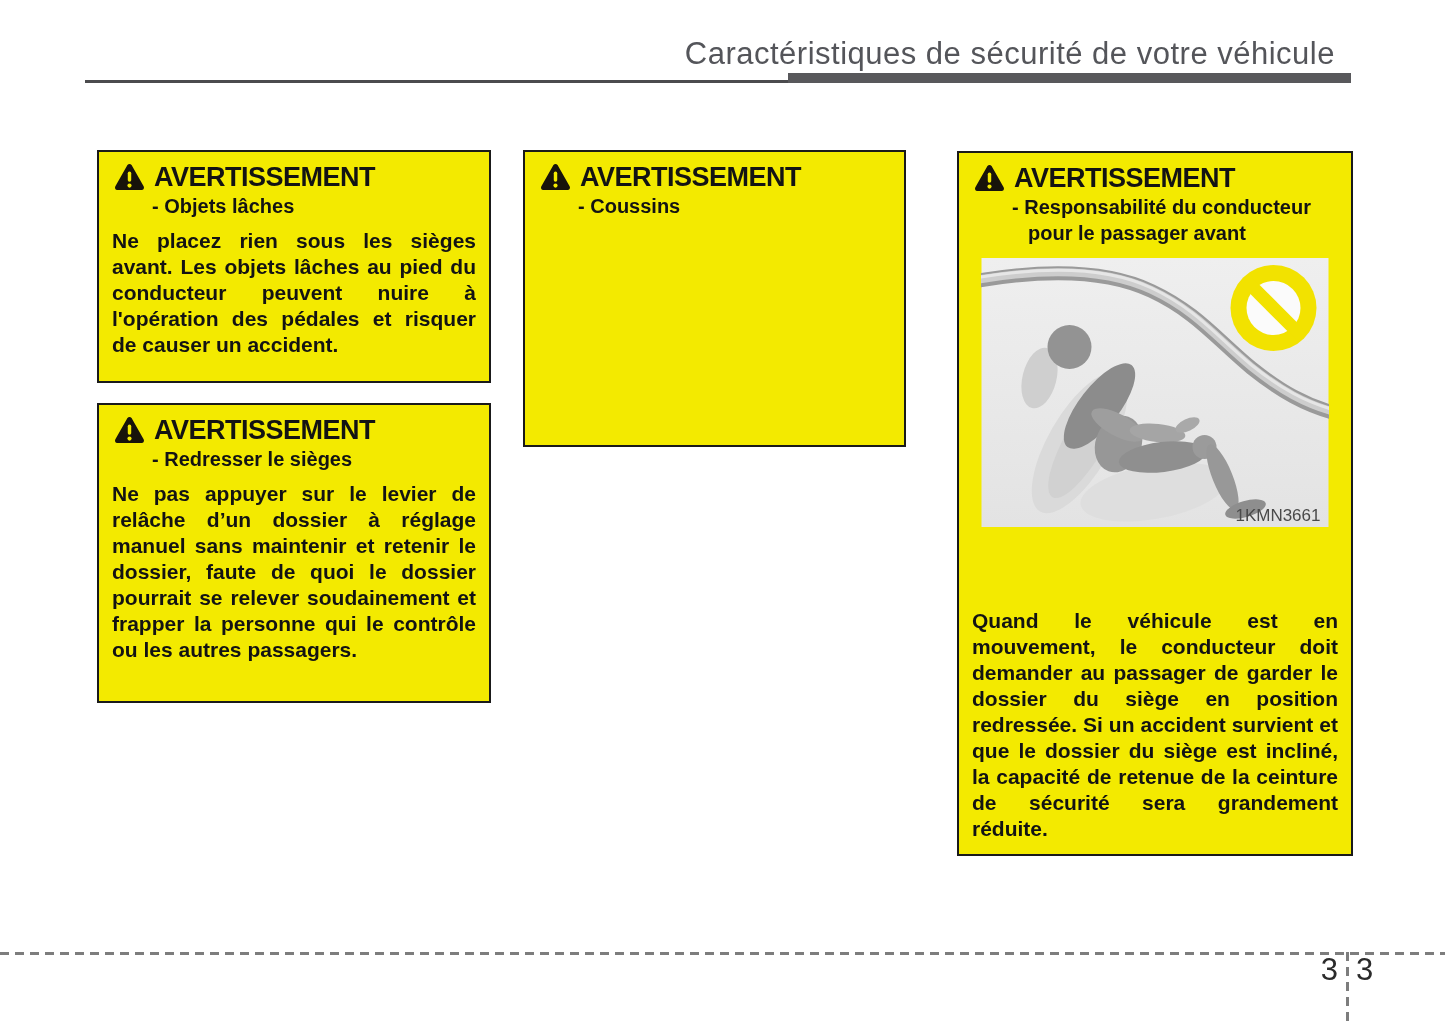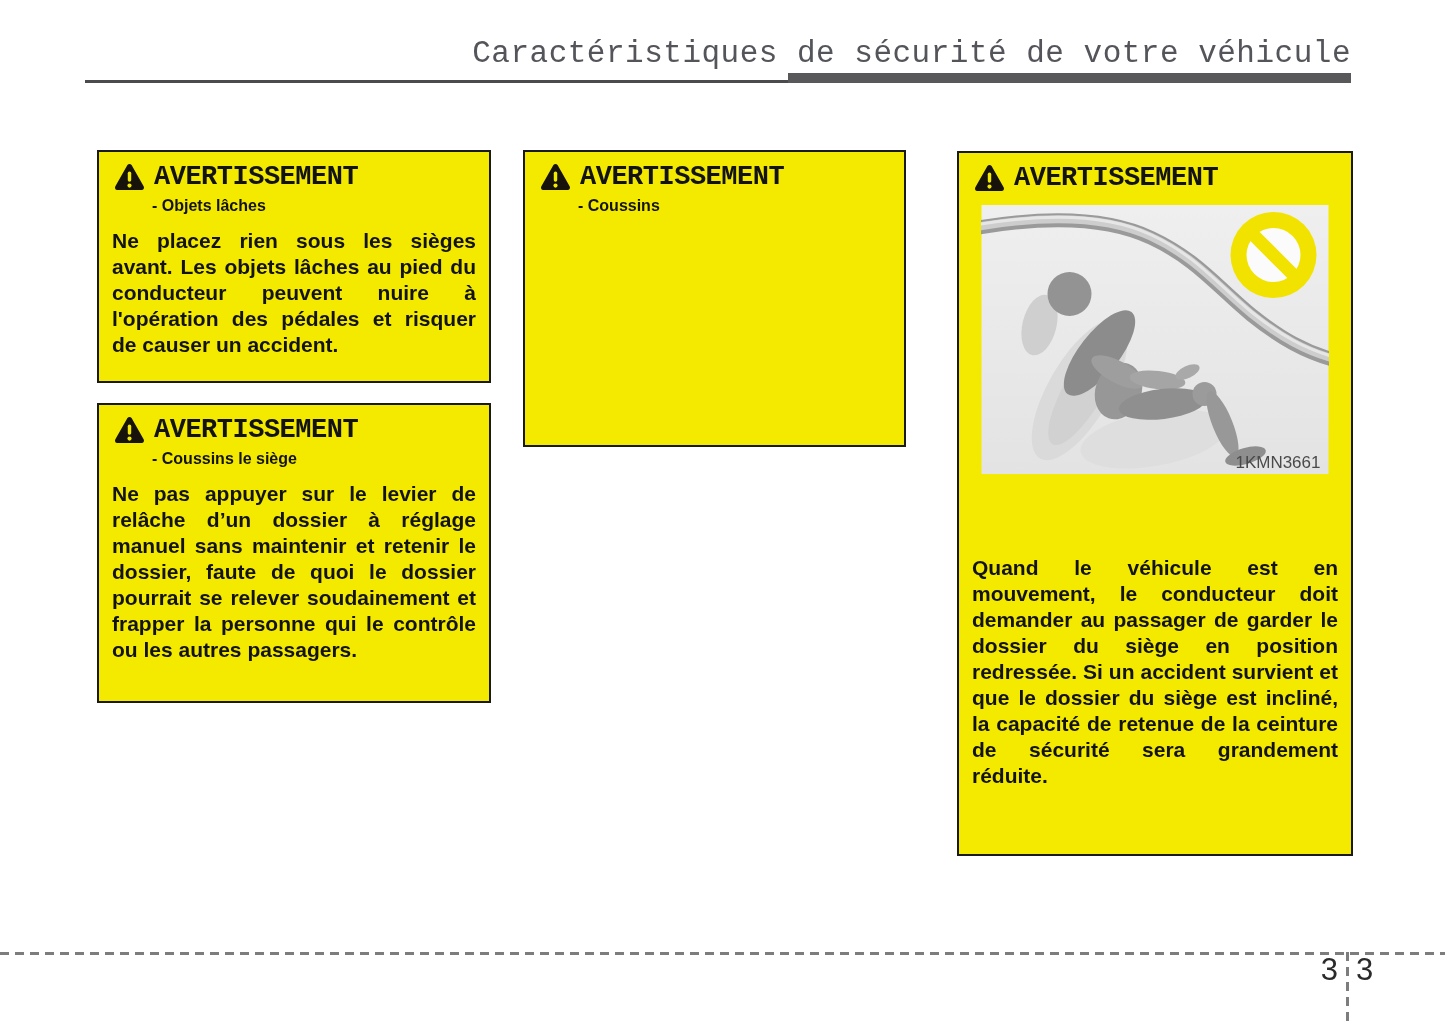--- a/index.html
+++ b/index.html
@@ -4,40 +4,40 @@
 <style>
   html,body{margin:0;padding:0;}
   body{
     width:1445px;height:1026px;background:#ffffff;position:relative;
     font-family:"Liberation Sans",sans-serif;overflow:hidden;
   }
   .page{position:absolute;inset:0;}
 
   
   .hdr-title{
-    position:absolute;top:36px;right:94px;
-    font-family:Liberation Mono, monospace;
+    position:absolute;top:36px;right:110px;
+    font-family:Liberation Sans, sans-serif;
     font-size:31px;color:#54555A;letter-spacing:0.5px;white-space:nowrap;
   }
   .hdr-rule-thin{position:absolute;left:85px;top:80px;width:705px;height:3px;background:#4B4B4E;}
   .hdr-rule-thick{position:absolute;left:788px;top:73px;width:563px;height:10px;background:#58585B;}
 
   
   .warnbox{
     position:absolute;box-sizing:border-box;
     background:#F3EA00;border:2px solid #1A1A1A;
     padding:10px 13px 8px 13px;color:#101010;overflow:hidden;
   }
   .warnhead{display:flex;align-items:center;gap:9px;margin-left:2px;}
   .warnhead svg{flex:0 0 auto;display:block;}
   .warntitle{
-    font-size:27px;font-weight:bold;letter-spacing:-0.5px;line-height:30px;color:#131313;font-family:Liberation Mono, monospace;
+    font-size:27px;font-weight:bold;letter-spacing:-0.5px;line-height:30px;color:#131313;
   }
   .warnsub{
-    font-size:16px;font-weight:bold;line-height:26px;color:#131313;
+    font-size:20px;font-weight:bold;line-height:26px;color:#131313;
     padding-left:56px;text-indent:-16px;margin-top:1px;
   }
   .warnbody{
     font-size:21px;font-weight:bold;line-height:26px;color:#131313;
     text-align:justify;margin-top:9px;
   }
   #box1{left:97px;top:150px;width:394px;height:233px;}
   #box2{left:97px;top:403px;width:394px;height:300px;}
   #box3{left:523px;top:150px;width:383px;height:297px;}
   #box4{left:957px;top:151px;width:396px;height:705px;}
@@ -84,21 +84,21 @@
 
   <div class="warnbox" id="box2">
     <div class="warnhead">
       <svg width="31" height="28" viewBox="0 0 36 32">
         <path d="M15.6 2.2 L1.6 26.6 c-1.2 2.1 .3 4.6 2.7 4.6 h27.4 c2.4 0 3.9-2.5 2.7-4.6 L20.4 2.2 c-1.1-1.9-3.7-1.9-4.8 0 Z" fill="#17130A"></path>
         <rect x="16" y="9.5" width="4" height="12" rx="2" fill="#F3EA00"></rect>
         <circle cx="18" cy="26" r="2.4" fill="#F3EA00"></circle>
       </svg>
       <span class="warntitle">AVERTISSEMENT</span>
     </div>
-    <div class="warnsub">- Coussins le siège</div>
+    <div class="warnsub">- Redresser le sièges</div>
     <div class="warnbody">Ne pas appuyer sur le levier de relâche d’un dossier à réglage manuel sans maintenir et retenir le dossier, faute de quoi le dossier pourrait se relever soudainement et frapper la personne qui le contrôle ou les autres passagers.</div>
   </div>
 
   <div class="warnbox" id="box3">
     <div class="warnhead">
       <svg width="31" height="28" viewBox="0 0 36 32">
         <path d="M15.6 2.2 L1.6 26.6 c-1.2 2.1 .3 4.6 2.7 4.6 h27.4 c2.4 0 3.9-2.5 2.7-4.6 L20.4 2.2 c-1.1-1.9-3.7-1.9-4.8 0 Z" fill="#17130A"></path>
         <rect x="16" y="9.5" width="4" height="12" rx="2" fill="#F3EA00"></rect>
         <circle cx="18" cy="26" r="2.4" fill="#F3EA00"></circle>
       </svg>
@@ -109,20 +109,21 @@
 
   <div class="warnbox" id="box4">
     <div class="warnhead">
       <svg width="31" height="28" viewBox="0 0 36 32">
         <path d="M15.6 2.2 L1.6 26.6 c-1.2 2.1 .3 4.6 2.7 4.6 h27.4 c2.4 0 3.9-2.5 2.7-4.6 L20.4 2.2 c-1.1-1.9-3.7-1.9-4.8 0 Z" fill="#17130A"></path>
         <rect x="16" y="9.5" width="4" height="12" rx="2" fill="#F3EA00"></rect>
         <circle cx="18" cy="26" r="2.4" fill="#F3EA00"></circle>
       </svg>
       <span class="warntitle">AVERTISSEMENT</span>
     </div>
+    <div class="warnsub">- Responsabilité du conducteur pour le passager avant</div>
 
     <div class="illus-wrap">
       <svg width="348" height="269" viewBox="0 0 347 269">
         <defs>
           <linearGradient id="bgG" x1="0" y1="0" x2="0" y2="1">
             <stop offset="0" stop-color="#EFEFEF"></stop>
             <stop offset="1" stop-color="#E3E3E3"></stop>
           </linearGradient>
         </defs>
         <rect x="0" y="0" width="347" height="269" fill="url(#bgG)"></rect>

